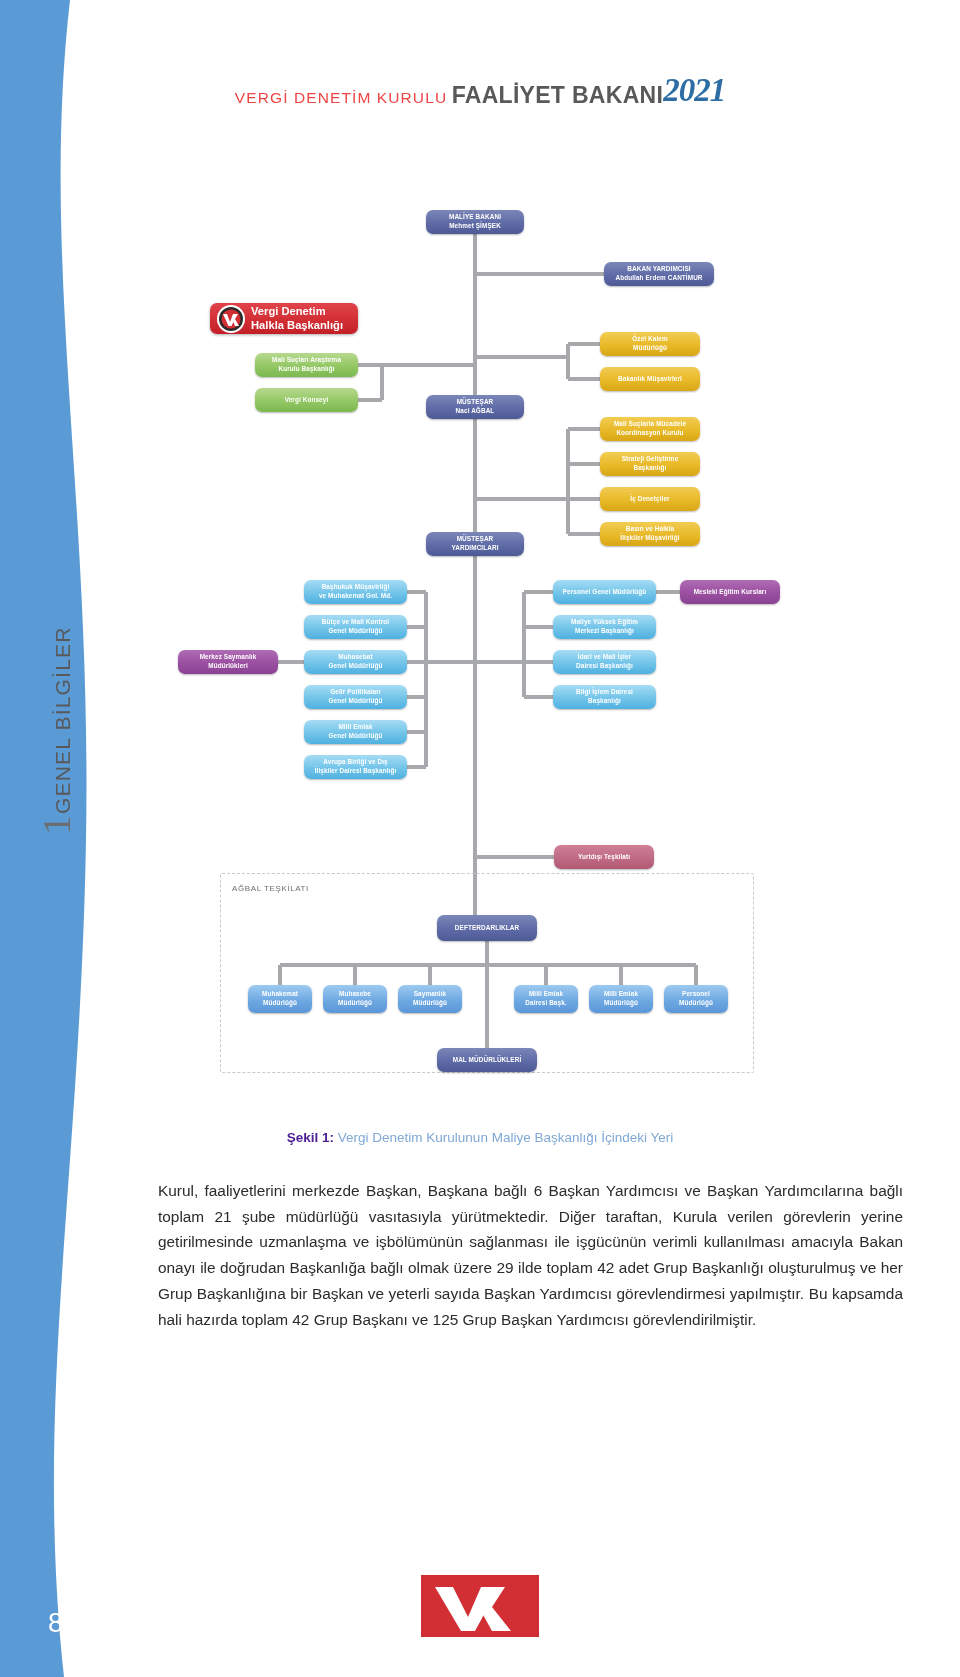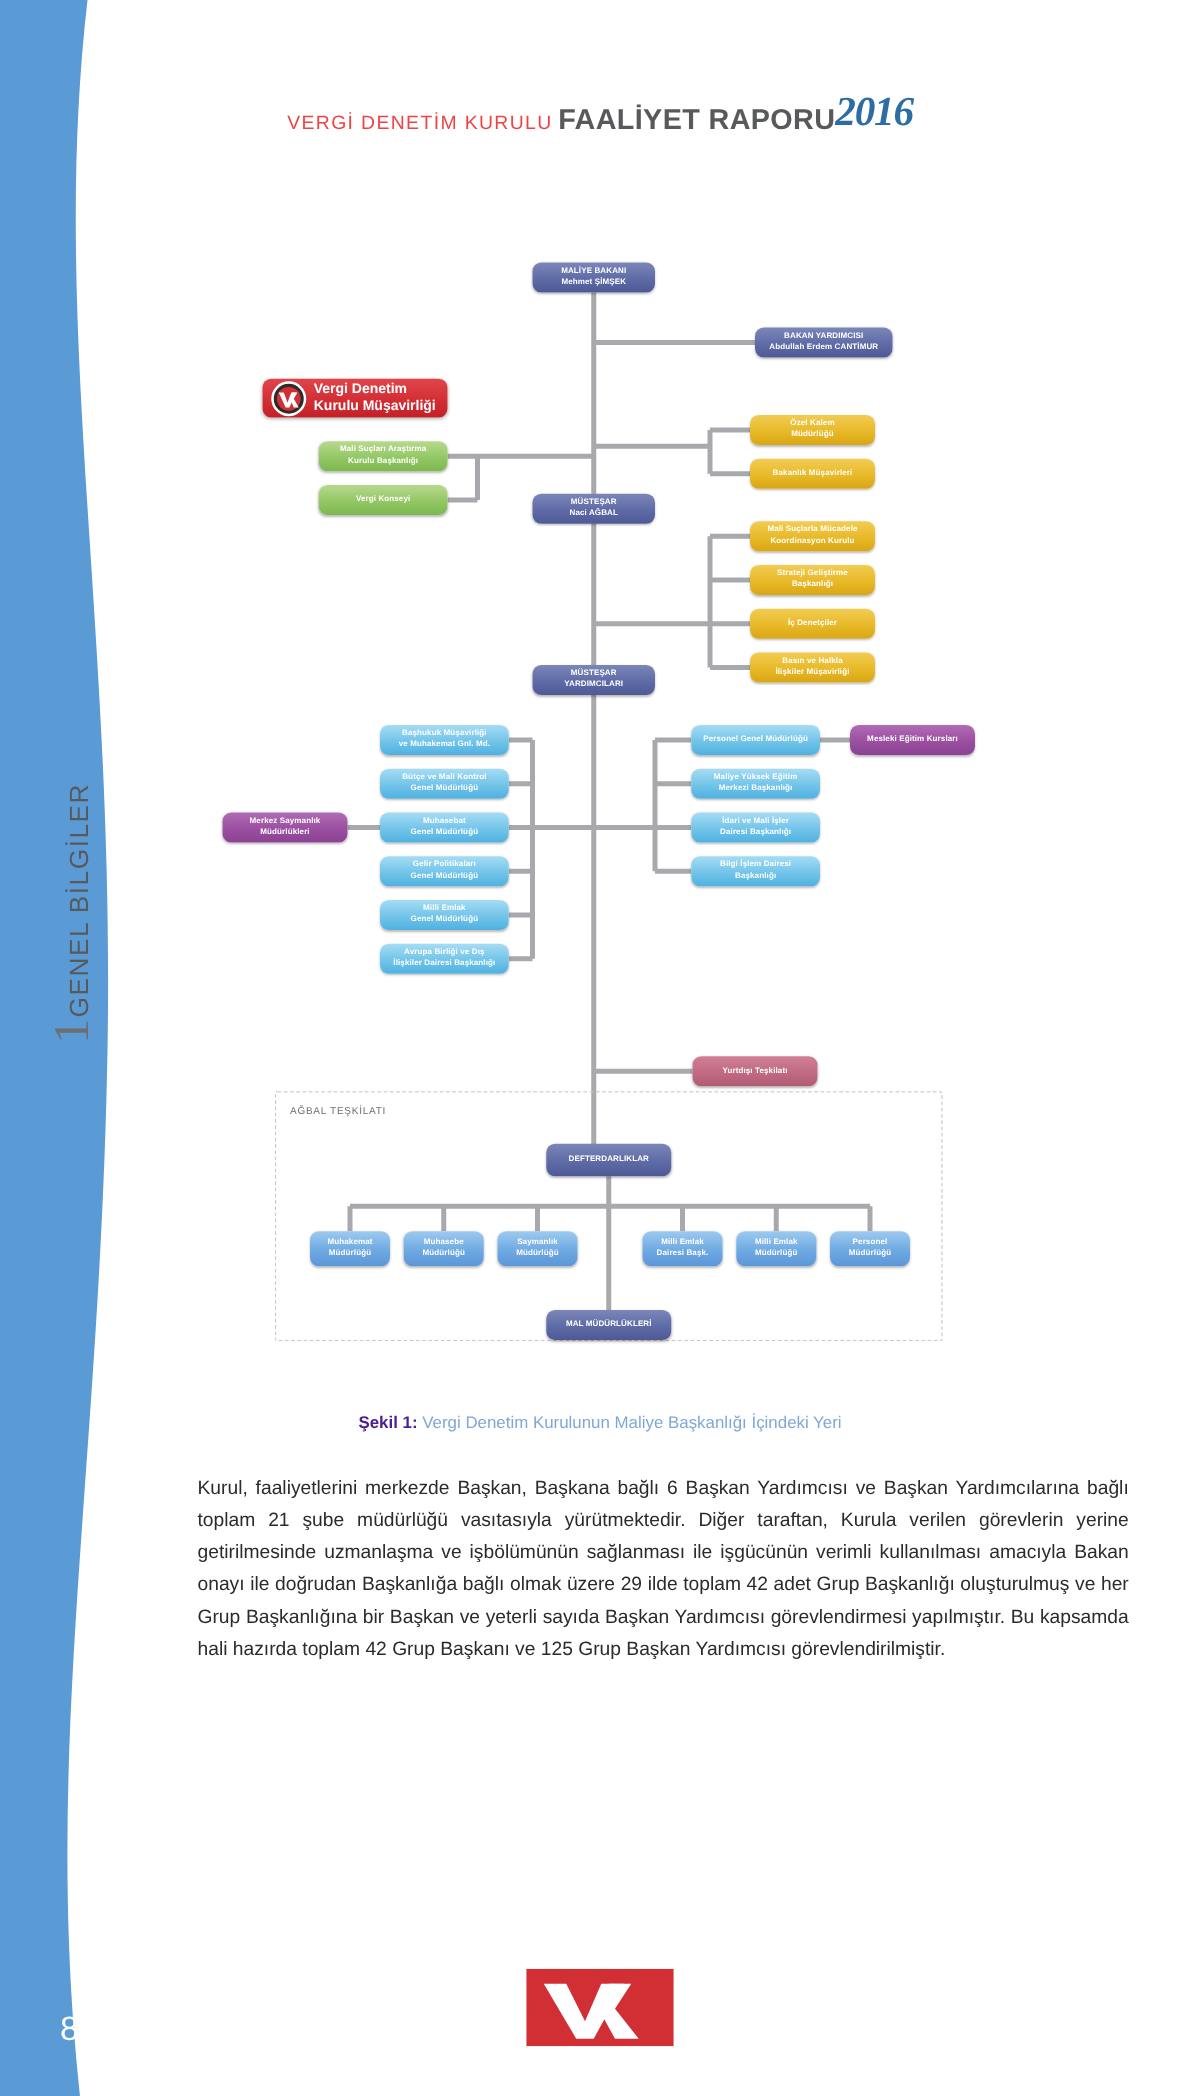--- a/index.html
+++ b/index.html
@@ -137,22 +137,22 @@
 
 <div id="side-tab">
   <span class="num">1</span>
   <span class="lbl">GENEL BİLGİLER</span>
 </div>
 
 <div id="doc-header">
   <div id="hdr-inner">
     <div id="hdr-text">
       <div class="line1">VERGİ DENETİM KURULU</div>
-      <div class="line2">FAALİYET RAPORU</div>
-    </div><span id="hdr-year-wrap"><span class="year">2016</span></span>
+      <div class="line2">FAALİYET BAKANI</div>
+    </div><span id="hdr-year-wrap"><span class="year">2021</span></span>
   </div>
 </div>
 
 <div id="orgchart">
 
   <svg class="wires" width="720" height="920" xmlns="http://www.w3.org/2000/svg">
     <g stroke="#a7a9ac" stroke-width="4" fill="none" stroke-linecap="butt">
 
       <line x1="355" y1="44" x2="355" y2="740"></line>
 
@@ -215,21 +215,21 @@
   <div id="vdk-node" class="n-red">
     <svg class="vdk-logo" viewBox="0 0 60 60" xmlns="http://www.w3.org/2000/svg">
       <circle cx="30" cy="30" r="28" fill="#ffffff"></circle>
       <circle cx="30" cy="30" r="24" fill="#2b2b2b"></circle>
       <circle cx="30" cy="30" r="19" fill="#d22f35"></circle>
       <path d="M14,20 L22,20 L28,36 L34,20 L42,20 L31,44 L25,44 Z" fill="#ffffff"></path>
       <path d="M36,20 L44,20 L38,30 L46,44 L38,44 L33,32 Z" fill="#ffffff"></path>
     </svg>
     <div class="vdk-text">
       <div>Vergi Denetim</div>
-      <div>Kurulu Müşavirliği</div>
+      <div>Halkla Başkanlığı</div>
     </div>
   </div>
 
   <div id="node-layer">
       <div class="node n-navy" style="left: 306px; top: 20px; width: 98px; height: 24px;">
         <span style="white-space: pre-line;">MALİYE BAKANI
 Mehmet ŞİMŞEK</span>
       </div>
       <div class="node n-navy" style="left: 484px; top: 72px; width: 110px; height: 24px;">
         <span style="white-space: pre-line;">BAKAN YARDIMCISI

